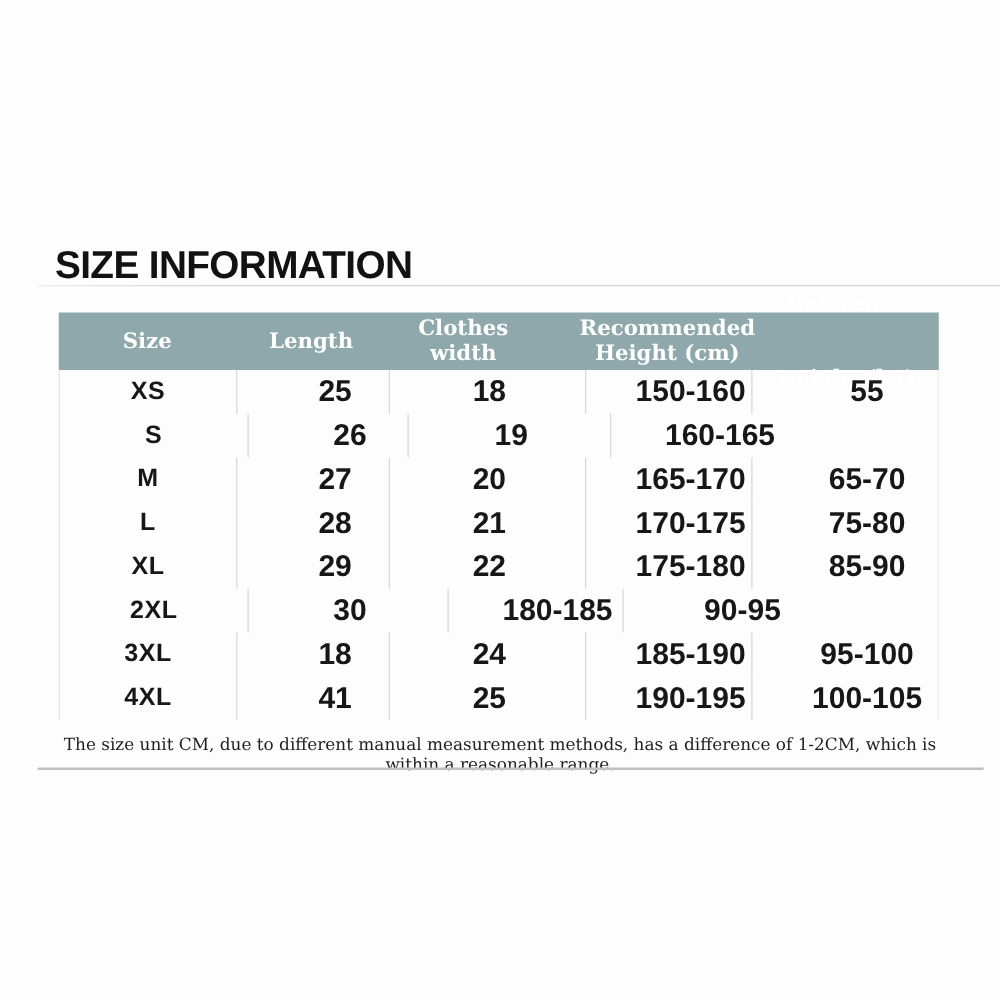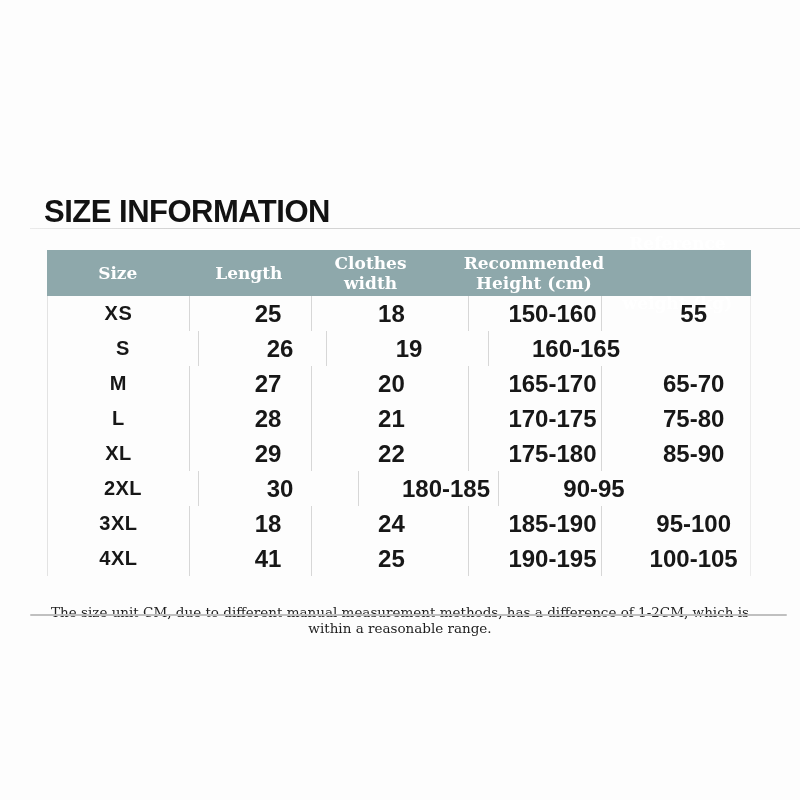--- a/index.html
+++ b/index.html
@@ -74,21 +74,21 @@
     font-weight:bold;
     font-size:24px;
     font-family:"Liberation Sans", sans-serif;
   }
   .td.size-cell{ font-size:20px; letter-spacing:.5px; }
   .tr .td + .td{ border-left:1px solid var(--divider);padding-left:35px; }
   
   .c0{width:150px;} .c1{width:128px;} .c2{width:130px;} .c3{width:140px;margin-left:32px;} .c4{width:156px;gap:40px;}
   .footnote{
     position:absolute;
-    left:30px; right:30px; top:604px;
+    left:30px; right:30px; top:588px;
     text-align:center;
     font-family:"DejaVu Serif", serif;
     font-size:13.5px;
     color:#1e1e1e;
   }
   .bottom-rule{
     position:absolute;
     left:30px; width:757px; top:614px;
     height:2px;
     border-radius:1px;

